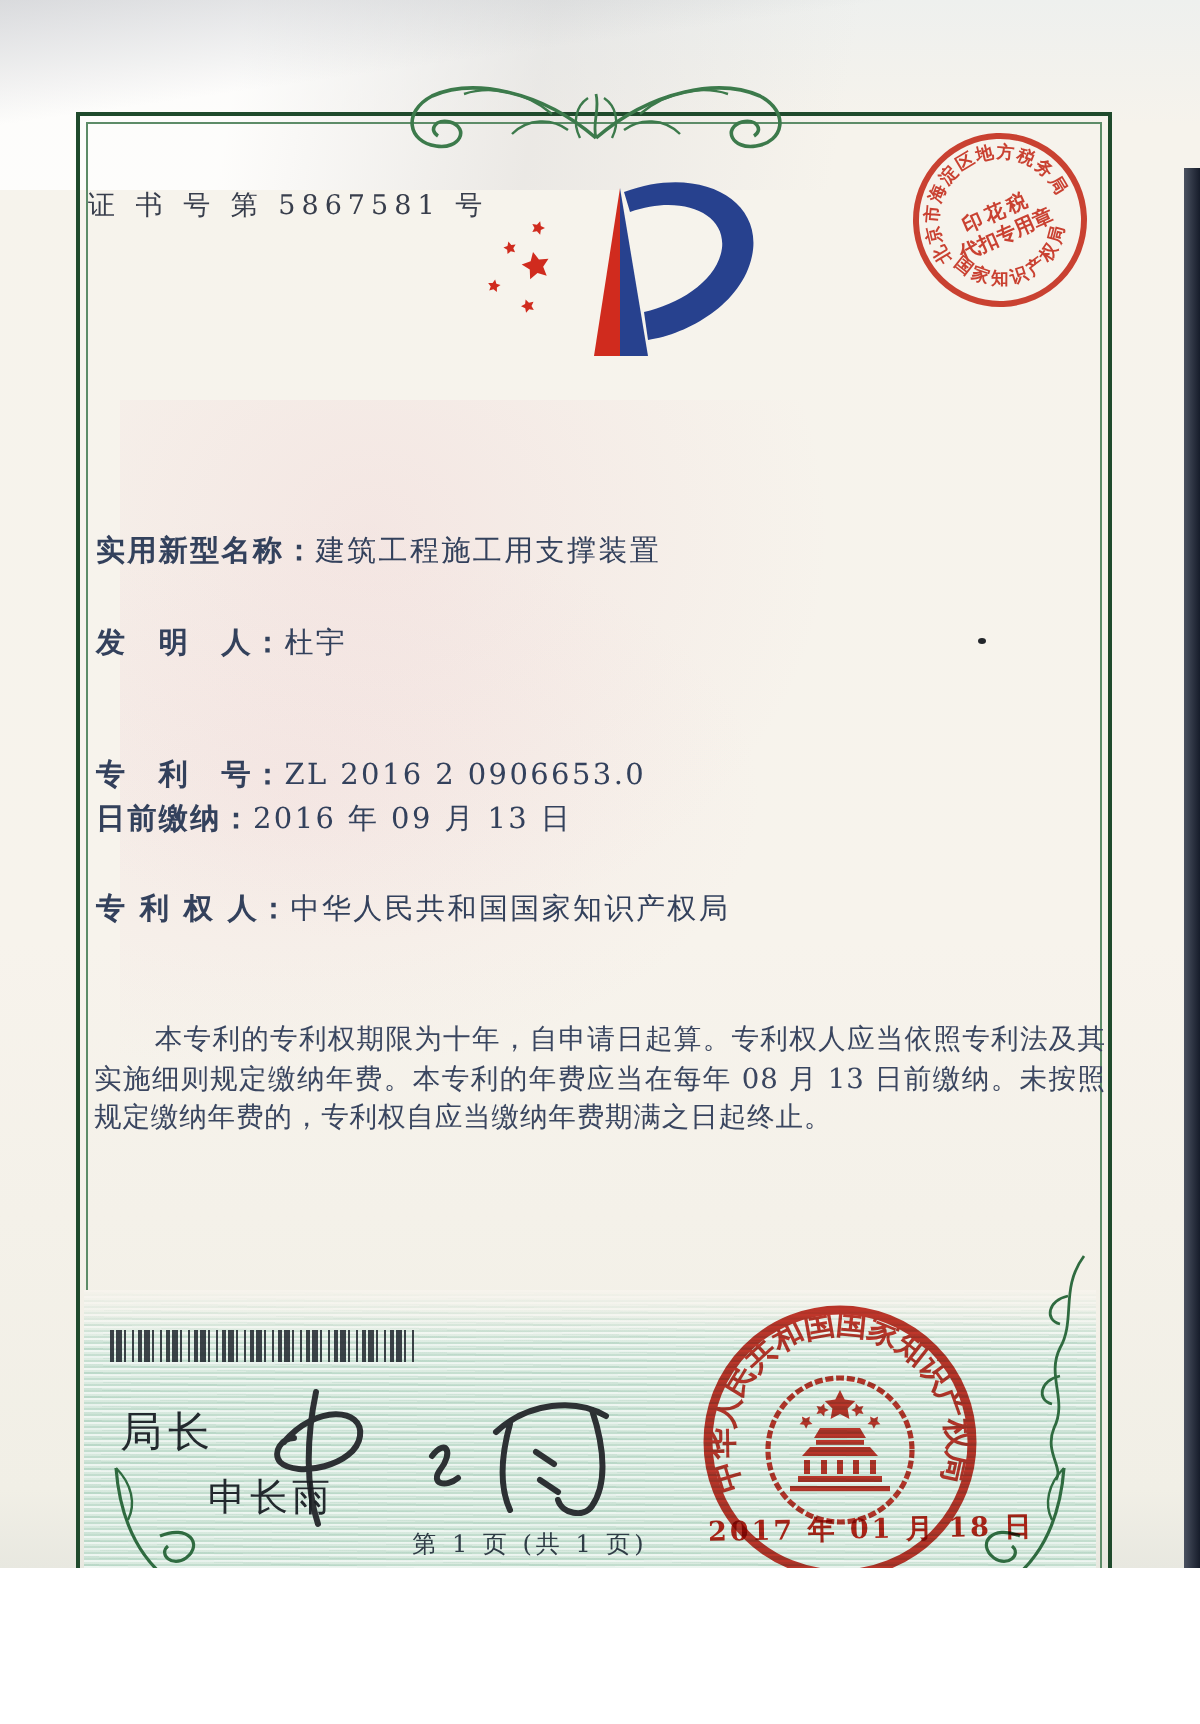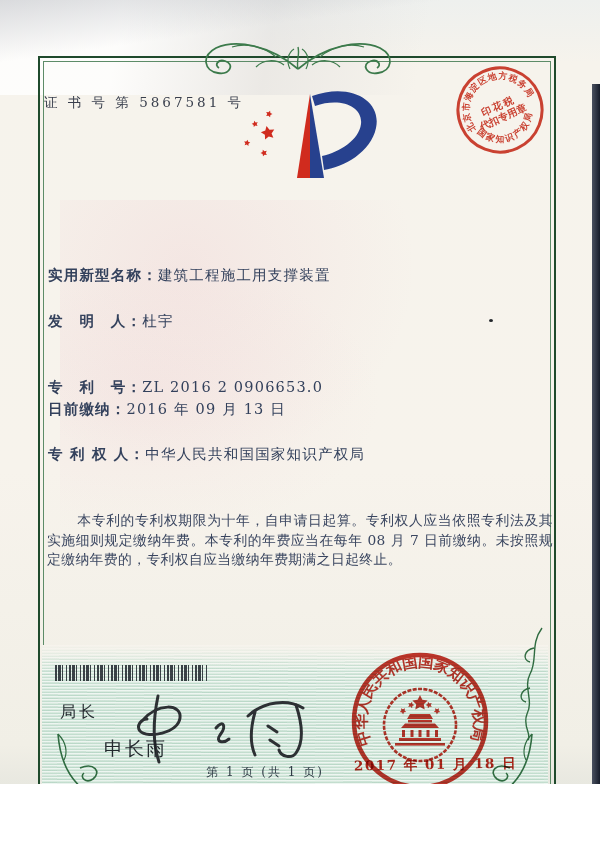--- a/index.html
+++ b/index.html
@@ -34,21 +34,21 @@
   .cert-no{position:absolute;left:44px;top:94px;font-size:13.5px;letter-spacing:3px;color:#383e4c;}
   .title{position:absolute;left:0;top:185px;width:596px;text-align:center;font-size:34px;font-weight:700;
     letter-spacing:8px;color:#20242a;}
   .row{position:absolute;left:48px;font-size:14.5px;color:#33415c;letter-spacing:1.2px;white-space:nowrap;}
   .row .lbl{font-weight:600;}
   .body{position:absolute;left:47px;top:511px;width:506px;font-size:13.8px;line-height:19.5px;
     color:#3a4660;text-align:justify;}
   .body p{margin:0;text-indent:2.2em;letter-spacing:.4px;}
   .barcode{position:absolute;left:55px;top:665px;width:154px;height:16px;opacity:.85;
     background:repeating-linear-gradient(90deg,#1d232b 0 2px,transparent 2px 3px,#1d232b 3px 6px,transparent 6px 7px,#1d232b 7px 8px,transparent 8px 11px,#1d232b 11px 12px,transparent 12px 14px);}
-  .sig-title{position:absolute;left:60px;top:702px;font-size:16px;color:#23292e;letter-spacing:3px;font-family:"DejaVu Sans","Liberation Sans",sans-serif;text-align:center;}
+  .sig-title{position:absolute;left:60px;top:702px;font-size:21px;color:#23292e;letter-spacing:3px;font-family:"DejaVu Sans","Liberation Sans",sans-serif;text-align:center;}
   .sig-name{position:absolute;left:60px;top:736px;font-size:19px;color:#23292e;letter-spacing:2px;font-family:"DejaVu Sans","Liberation Sans",sans-serif;padding-left:44px;}
   .sig-svg{position:absolute;left:128px;top:686px;}
   .seal{position:absolute;left:350px;top:651px;mix-blend-mode:multiply;opacity:.92;}
   .seal-date{position:absolute;left:354px;top:756px;font-size:13.5px;font-weight:700;color:#c3271b;
     letter-spacing:1.5px;white-space:nowrap;mix-blend-mode:multiply;transform:rotate(-1deg);}
   .stamp{position:absolute;left:452px;top:62px;mix-blend-mode:multiply;opacity:.95;}
   .footer{position:absolute;left:0;top:764px;width:530px;text-align:center;font-size:12px;
     color:#2f3c46;letter-spacing:2px;}
   .orn{position:absolute;pointer-events:none;}
 </style>
@@ -132,21 +132,21 @@
     <span class="lbl">专　利　号：</span><span>ZL 2016 2 0906653.0</span>
   </div>
   <div class="row" style="top:400px">
     <span class="lbl">日前缴纳：</span><span>2016 年 09 月 13 日</span>
   </div>
   <div class="row" style="top:445px">
     <span class="lbl">专 利 权 人：</span><span>中华人民共和国国家知识产权局</span>
   </div>
 
   <div class="body">
-    <p>本专利的专利权期限为十年，自申请日起算。专利权人应当依照专利法及其实施细则规定缴纳年费。本专利的年费应当在每年 08 月 7 日前缴纳。未按照规定缴纳年费的，专利权自应当缴纳年费期满之日起终止。</p>
+    <p>本专利的专利权期限为十年，自申请日起算。专利权人应当依照专利法及其实施细则规定缴纳年费。本专利的年费应当在每年 08 月 13 日前缴纳。未按照规定缴纳年费的，专利权自应当缴纳年费期满之日起终止。</p>
   </div>
 
   <div class="ink-dot"></div>
 
   <div class="barcode"></div>
 
   <div class="sig-title">局长</div>
   <div class="sig-name">申长雨</div>
   <svg class="sig-svg" width="195" height="88" viewBox="0 0 195 88">
     <g fill="none" stroke="#1b1d22" stroke-width="3" stroke-linecap="round" opacity=".9">

